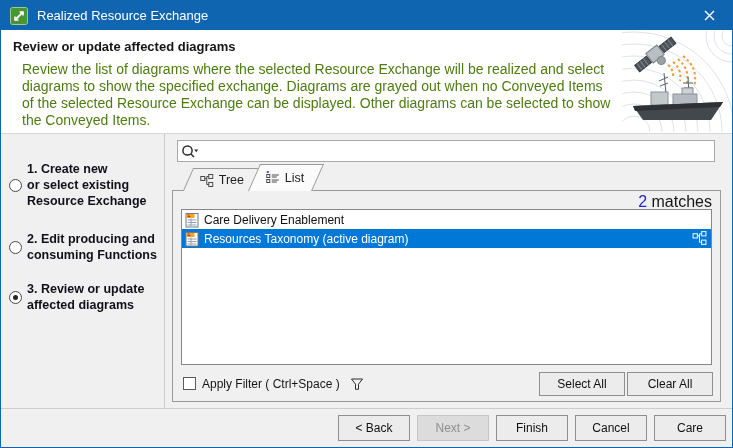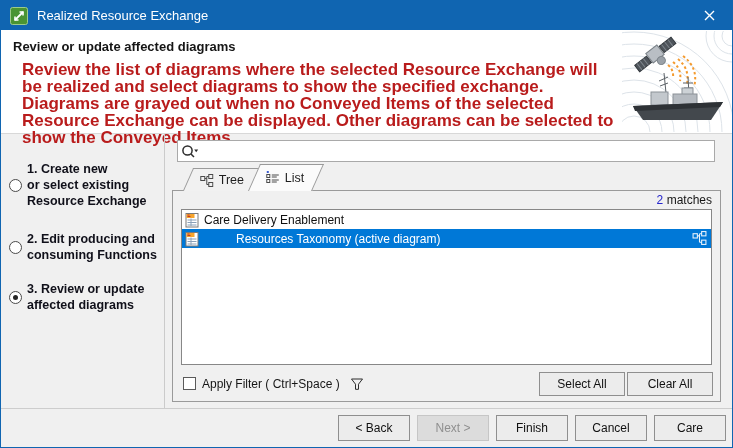--- a/index.html
+++ b/index.html
@@ -13,21 +13,21 @@
     display:flex;align-items:center;color:#fff;}
   .app-icon{width:18px;height:18px;margin:0 9px 0 9px;flex:none;}
   .win-title{font-size:13px;}
   .close-btn{position:absolute;right:0;top:0;width:45px;height:29px;display:flex;
     align-items:center;justify-content:center;cursor:pointer;}
 
   
   .header{position:absolute;left:0;top:29px;width:100%;height:104px;background:#fff;
     border-bottom:1px solid #d8d8d8;}
   .header-title{position:absolute;left:12px;top:9px;font-size:13px;font-weight:bold;color:#151515;}
-  .header-desc{position:absolute;left:21px;top:31px;width:594px;font-size:17px;line-height:17px;color:#b91c1c;font-weight:bold;}
+  .header-desc{position:absolute;left:21px;top:31px;width:594px;font-size:14px;line-height:17px;color:#4d7c0f;}
   .header-art{position:absolute;right:0;top:1px;width:110px;height:101px;}
 
   
   .sidebar{position:absolute;left:0;top:133px;width:164px;height:276px;
     border-right:1px solid #cbcbcb;padding-top:27px;}
   .step{display:flex;align-items:center;margin-left:8px;}
   .step1{margin-bottom:22px;} .step2{margin-bottom:18px;}
   .radio{width:13px;height:13px;border:1px solid #4a4a4a;border-radius:50%;background:#fff;
     flex:none;position:relative;margin-right:5px;cursor:pointer;}
   .radio.checked::after{content:"";position:absolute;left:3px;top:3px;width:5px;height:5px;
@@ -43,28 +43,28 @@
 
   .tabs{position:absolute;left:14px;top:30px;height:27px;display:flex;align-items:flex-end;z-index:3;}
   .tab{position:relative;height:23px;padding:0 13px 0 11px;background:#f1f1f1;
     border:1px solid #9a9a9a;border-bottom:none;transform:skewX(-24deg);display:flex;
     align-items:center;margin-left:9px;cursor:pointer;}
   .tab-inner{transform:skewX(24deg);display:flex;align-items:center;gap:5px;font-size:12.5px;color:#1e1e1e;}
   .tab.selected{height:27px;background:#fbfbfb;z-index:2;margin-left:-4px;}
 
   .panel{position:absolute;left:7px;right:11px;top:56px;bottom:45px;border:1px solid #9a9a9a;
     background:#f0f0f0;}
-  .matches{position:absolute;top:2px;right:8px;font-size:12px;color:#161616;}
+  .matches{position:absolute;top:2px;right:8px;font-size:16px;color:#161616;}
   .matches .count{color:var(--match,#2525cd);}
   .listbox{position:absolute;left:8px;right:8px;top:18px;bottom:36px;background:#fff;
     border:1px solid #878787;overflow:hidden;}
   .list-row{height:19px;display:flex;align-items:center;padding-left:2px;font-size:12px;
     color:#101010;position:relative;cursor:default;}
   .doc-icon{flex:none;margin-right:4px;width:16px;height:16px;}
-  .list-row.selected{background:var(--selection,#0078d7);color:#fff;gap:32px;}
+  .list-row.selected{background:var(--selection,#0078d7);color:#fff;}
   .row-tree-icon{display:none;position:absolute;right:4px;top:2px;cursor:pointer;}
   .list-row.selected .row-tree-icon{display:block;}
 
   .filter-row{position:absolute;left:10px;right:7px;bottom:5px;height:25px;display:flex;align-items:center;}
   .checkbox{width:13px;height:13px;border:1px solid #5a5a5a;background:#fff;margin-right:6px;
     flex:none;cursor:pointer;}
   .filter-label{font-size:12px;color:#161616;margin-right:10px;}
   .funnel-wrap{cursor:pointer;display:flex;align-items:center;}
   .spacer{flex:1;}
   .btn{height:24px;border:1px solid #8f8f8f;background:#ececec;font:12px "Liberation Sans",sans-serif;

